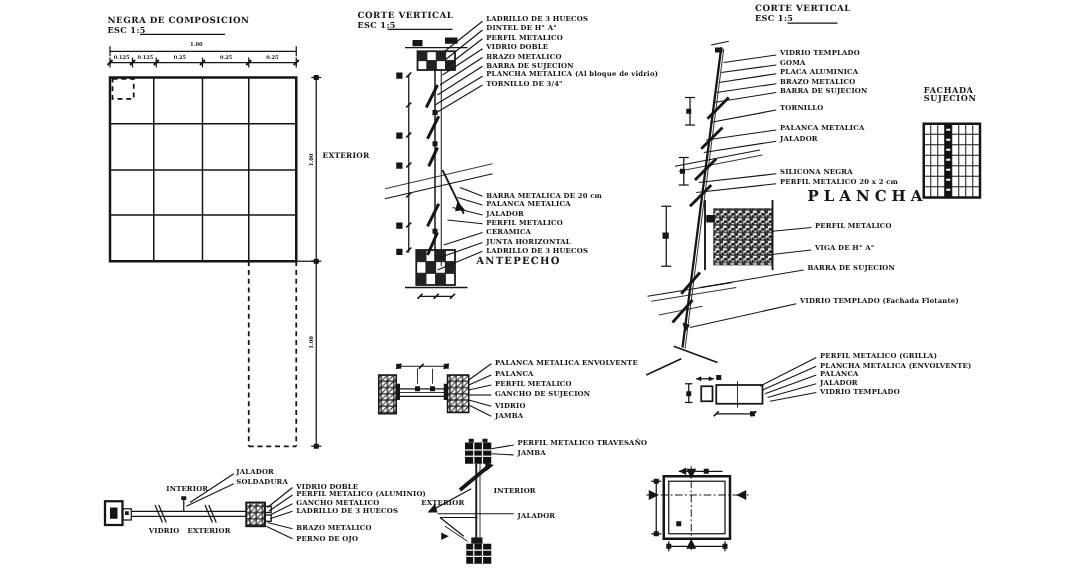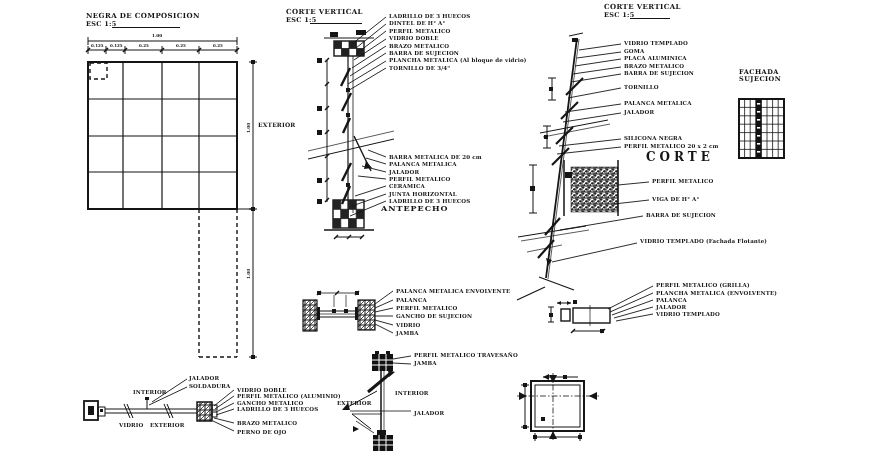--- a/index.html
+++ b/index.html
@@ -415,21 +415,21 @@
 
   <div class="title" style="left:604px;top:2px">CORTE VERTICAL</div>
   <div class="esc" style="left:604px;top:11px">ESC 1:5</div>
   <div class="uline" style="left:630px;top:18px;width:40px"></div>
 
   <div class="fac" style="left:739px;top:69px">
     <span>FACHADA</span><br>
     <span>SUJECION</span>
   </div>
 
-  <div class="big" style="left:646px;top:150px">CORTE</div>
+  <div class="big" style="left:646px;top:150px">PLANCHA</div>
   <div class="med" style="left:381px;top:203px">ANTEPECHO</div>
 
   <div class="lbl dim" style="left:152px;top:34px">1.00</div>
   <div class="lbl tiny" style="left:91px;top:44px">0.125</div>
   <div class="lbl tiny" style="left:110px;top:44px">0.125</div>
   <div class="lbl tiny" style="left:139px;top:44px">0.25</div>
   <div class="lbl tiny" style="left:176px;top:44px">0.25</div>
   <div class="lbl tiny" style="left:213px;top:44px">0.25</div>
   <div class="lbl dim rot" style="left:247px;top:133px">1.00</div>
   <div class="lbl dim rot" style="left:247px;top:279px">1.00</div>

